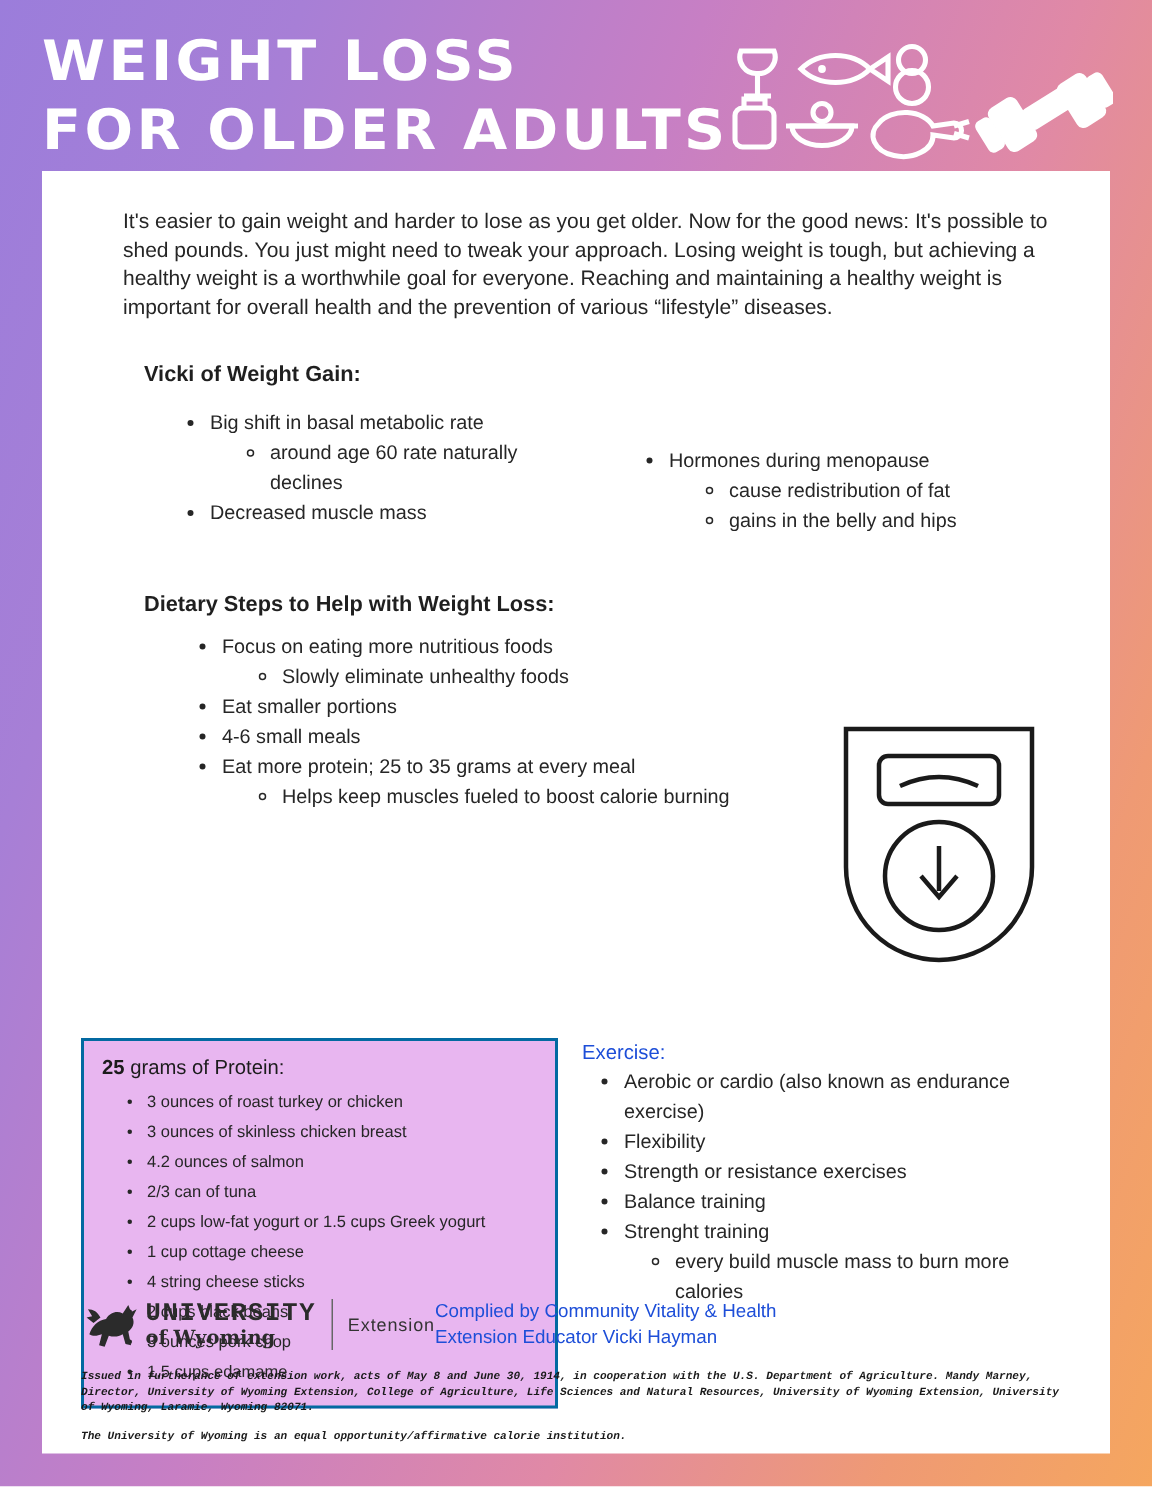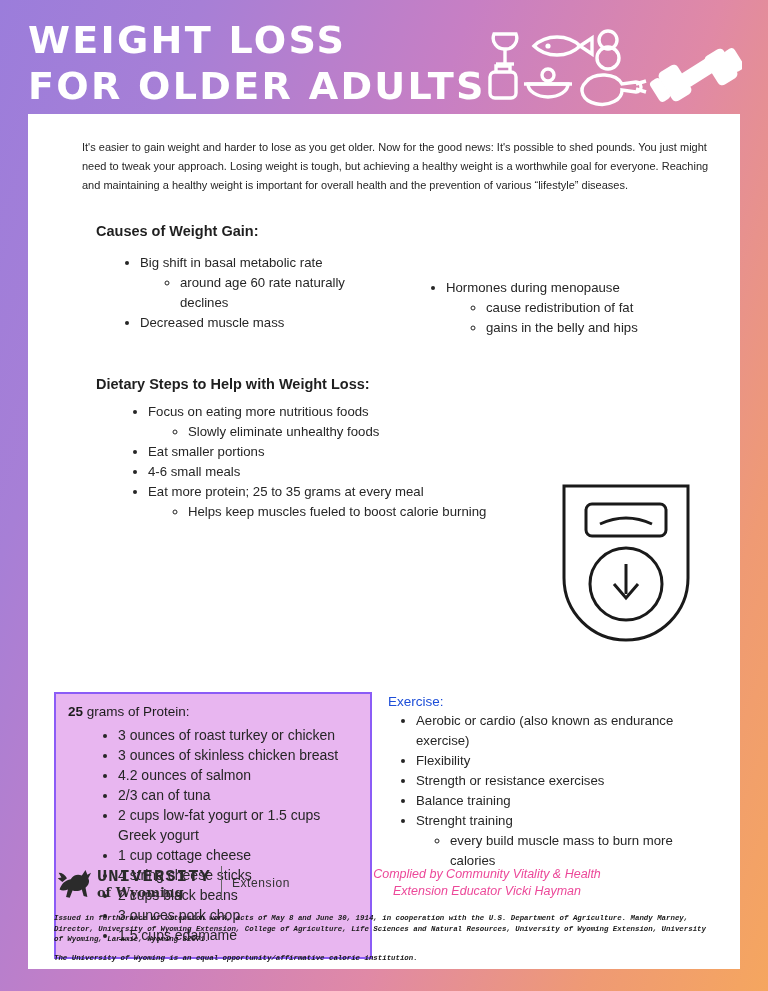--- a/index.html
+++ b/index.html
@@ -58,21 +58,21 @@
     background: #ffffff;
     width: 712px;
     height: 855px;
     margin: 0 auto;
     box-sizing: border-box;
     padding: 18px 26px 10px 26px;
     overflow: hidden;
   }
 
   .intro {
-    font-size: 11px;
+    font-size: 14px;
     line-height: 19px;
     color: #262626;
     margin: 6px 2px 0 28px;
     text-align: left;
   }
 
   .section-title {
     font-size: 14.5px;
     color: #1f1f1f;
     font-weight: 600;
@@ -140,38 +140,37 @@
   .lower {
     position: absolute;
     left: 26px;
     top: 578px;
     width: 660px;
     display: flex;
   }
   .protein-box {
     width: 318px;
     background: #e8b6f0;
-    border: 2px solid #8b5cf6;
+    border: 2px solid #0369a1;
     box-sizing: border-box;
     padding: 10px 12px 12px 12px;
   }
   .protein-head {
     font-size: 13.5px;
     color: #1c1c1c;
     margin-bottom: 2px;
   }
   .protein-head b { font-weight: bold; }
   .protein-box ul.lvl1 {
     margin-left: 10px;
     padding-left: 20px;
   }
   .protein-box li {
-    font-size: 14px;
+    font-size: 11px;
     line-height: 20px;
-    margin-left: 20px;
   }
 
   .exercise-box {
     width: 330px;
     margin-left: 12px;
     padding-top: 2px;
   }
   .exercise-head {
     font-size: 13.5px;
     color: #1d4ed8;
@@ -231,26 +230,25 @@
     background: #666;
     margin: 0 10px;
   }
   .uw-ext {
     font-size: 12px;
     color: #333;
     letter-spacing: 0.6px;
   }
   .compiled {
     flex: 1;
-    text-align: center;
+    text-align: left;
     font-size: 12.5px;
     line-height: 17px;
-    color: #ec4899;
+    color: #1d4ed8;
     padding-right: 30px;
-    font-style: italic;
   }
   .legal {
     font-family: Liberation Mono, monospace;
     font-size: 7.4px;
     line-height: 10.5px;
     font-weight: bold;
     font-style: italic;
     color: #1a1a1a;
     margin-top: 2px;
   }
@@ -300,21 +298,21 @@
           <rect x="246" y="22" width="12" height="24" rx="4" transform="rotate(-32 252 34)"></rect>
         </g>
       </svg>
     </div>
   </div>
 
   <div class="sheet">
 
     <p class="intro">It's easier to gain weight and harder to lose as you get older. Now for the good news: It's possible to shed pounds. You just might need to tweak your approach. Losing weight is tough, but achieving a healthy weight is a worthwhile goal for everyone. Reaching and maintaining a healthy weight is important for overall health and the prevention of various “lifestyle” diseases.</p>
 
-    <div class="section-title">Causes of Weight Gain:</div>
+    <div class="section-title">Vicki of Weight Gain:</div>
 
     <div class="two-col">
       <div class="col-left">
         <ul class="lvl1">
           <li>Big shift in basal metabolic rate</li>
           <ul class="lvl2">
             <li>around age 60 rate naturally declines</li>
           </ul>
           <li>Decreased muscle mass</li>
         </ul>

